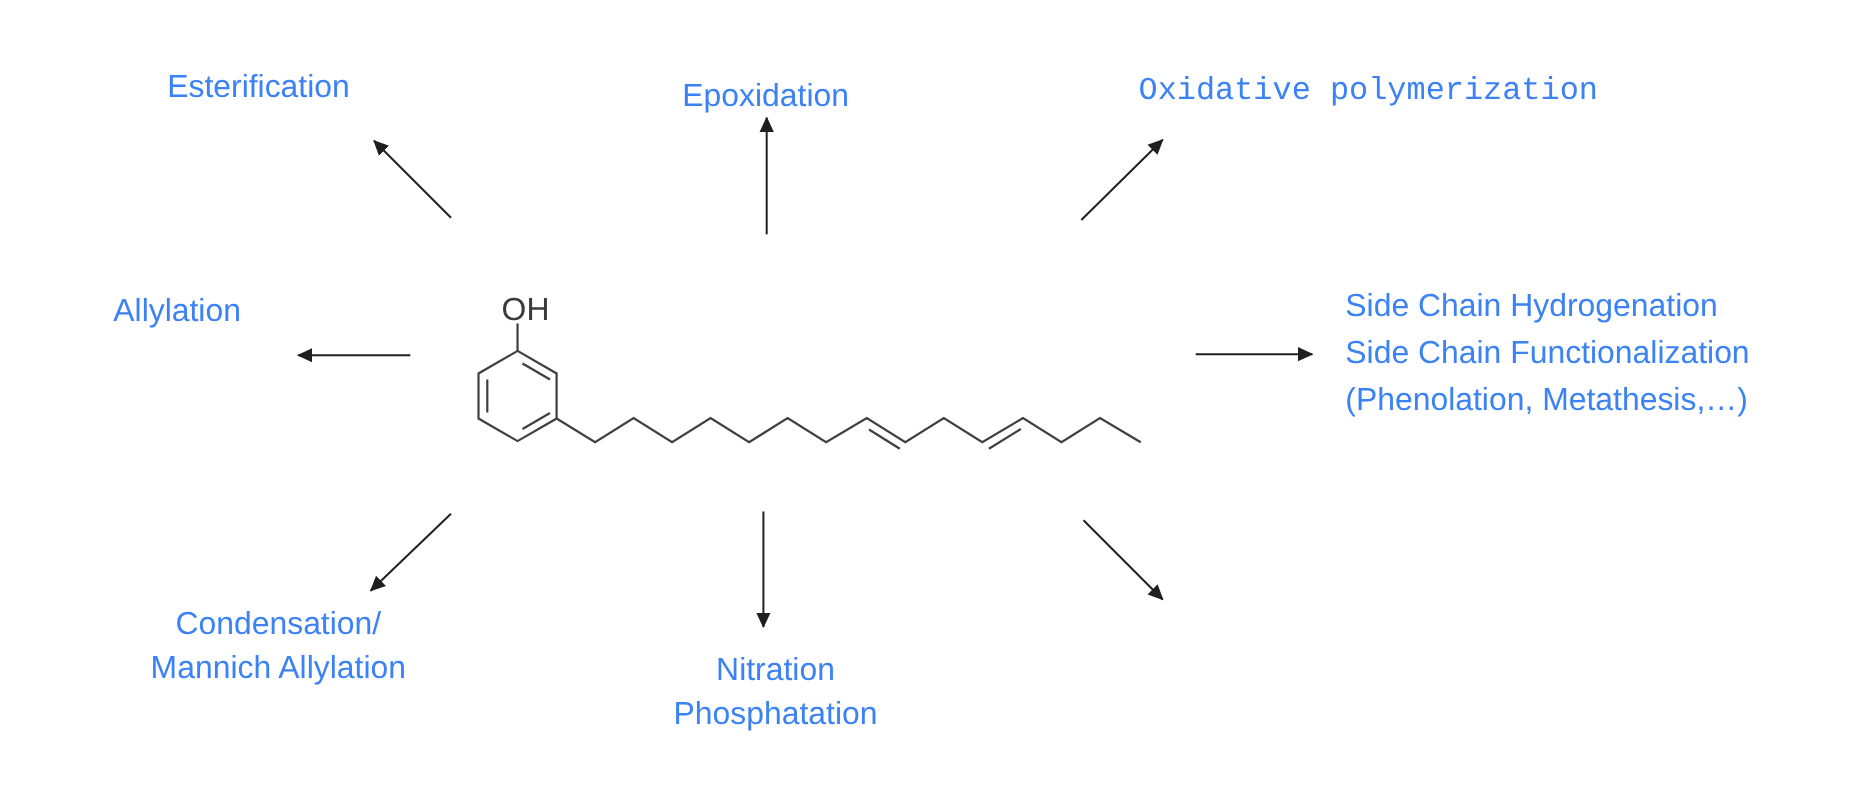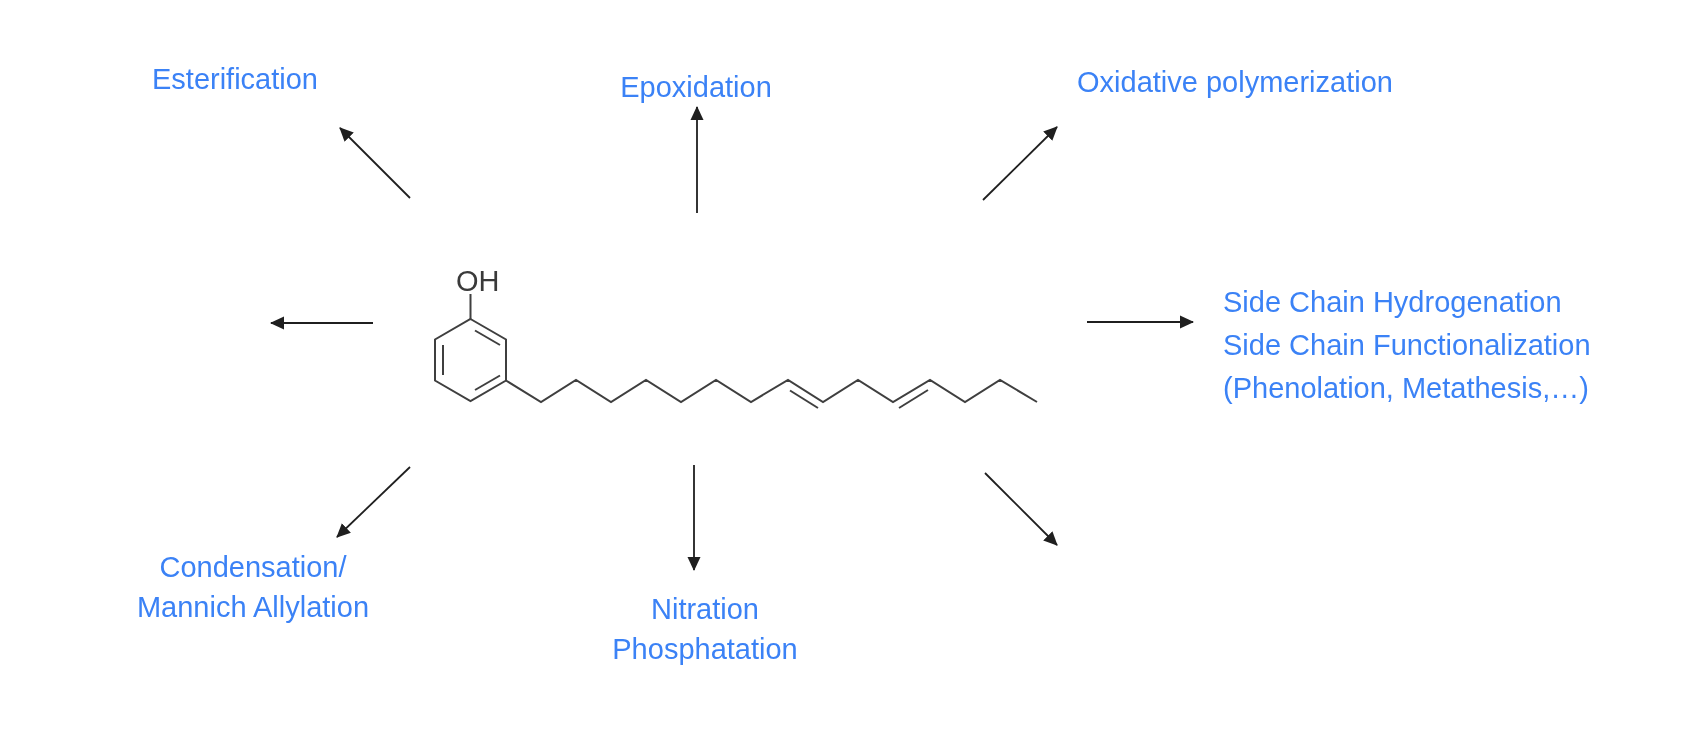--- a/index.html
+++ b/index.html
@@ -22,24 +22,24 @@
     top: 0;
   }
   .label {
     position: absolute;
     font-size: 29px;
     line-height: 41px;
     color: #3b82f6;
     white-space: nowrap;
   }
   .label.center { text-align: center; }
-  .label.left   { text-align: left; margin-top: 24px; }
+  .label.left   { text-align: left; }
   .lbl-esterification { left: 85px;   top: 59px;  width: 300px; }
   .lbl-epoxidation    { left: 546px;  top: 67px;  width: 300px; }
-  .lbl-oxidative      { left: 1035px; top: 62px;  width: 400px; }
+  .lbl-oxidative      { left: 1035px; top: 62px;  width: 400px; font-family: Liberation Mono, monospace; }
   .lbl-alkoxylation   { left: 11px;   top: 263px; width: 300px; }
   .lbl-sidechain      { left: 1223px; top: 257px; width: 440px; line-height: 43px; }
   .lbl-condensation   { left: 103px;  top: 547px; width: 300px; line-height: 40px; }
   .lbl-nitration      { left: 555px;  top: 589px; width: 300px; line-height: 40px; }
   .lbl-oligomerization{ left: 987px;  top: 568px; width: 300px; }
 </style>
 </head>
 <body>
 
 <div class="canvas">
@@ -87,20 +87,21 @@
 
   <div class="label center lbl-epoxidation">
     <div>Epoxidation</div>
   </div>
 
   <div class="label center lbl-oxidative">
     <div>Oxidative polymerization</div>
   </div>
 
   <div class="label center lbl-alkoxylation">
+    <div>Allylation</div>
   </div>
 
   <div class="label left lbl-sidechain">
     <div>Side Chain Hydrogenation</div>
     <div>Side Chain Functionalization</div>
     <div>(Phenolation, Metathesis,…)</div>
   </div>
 
   <div class="label center lbl-condensation">
     <div>Condensation/</div>

